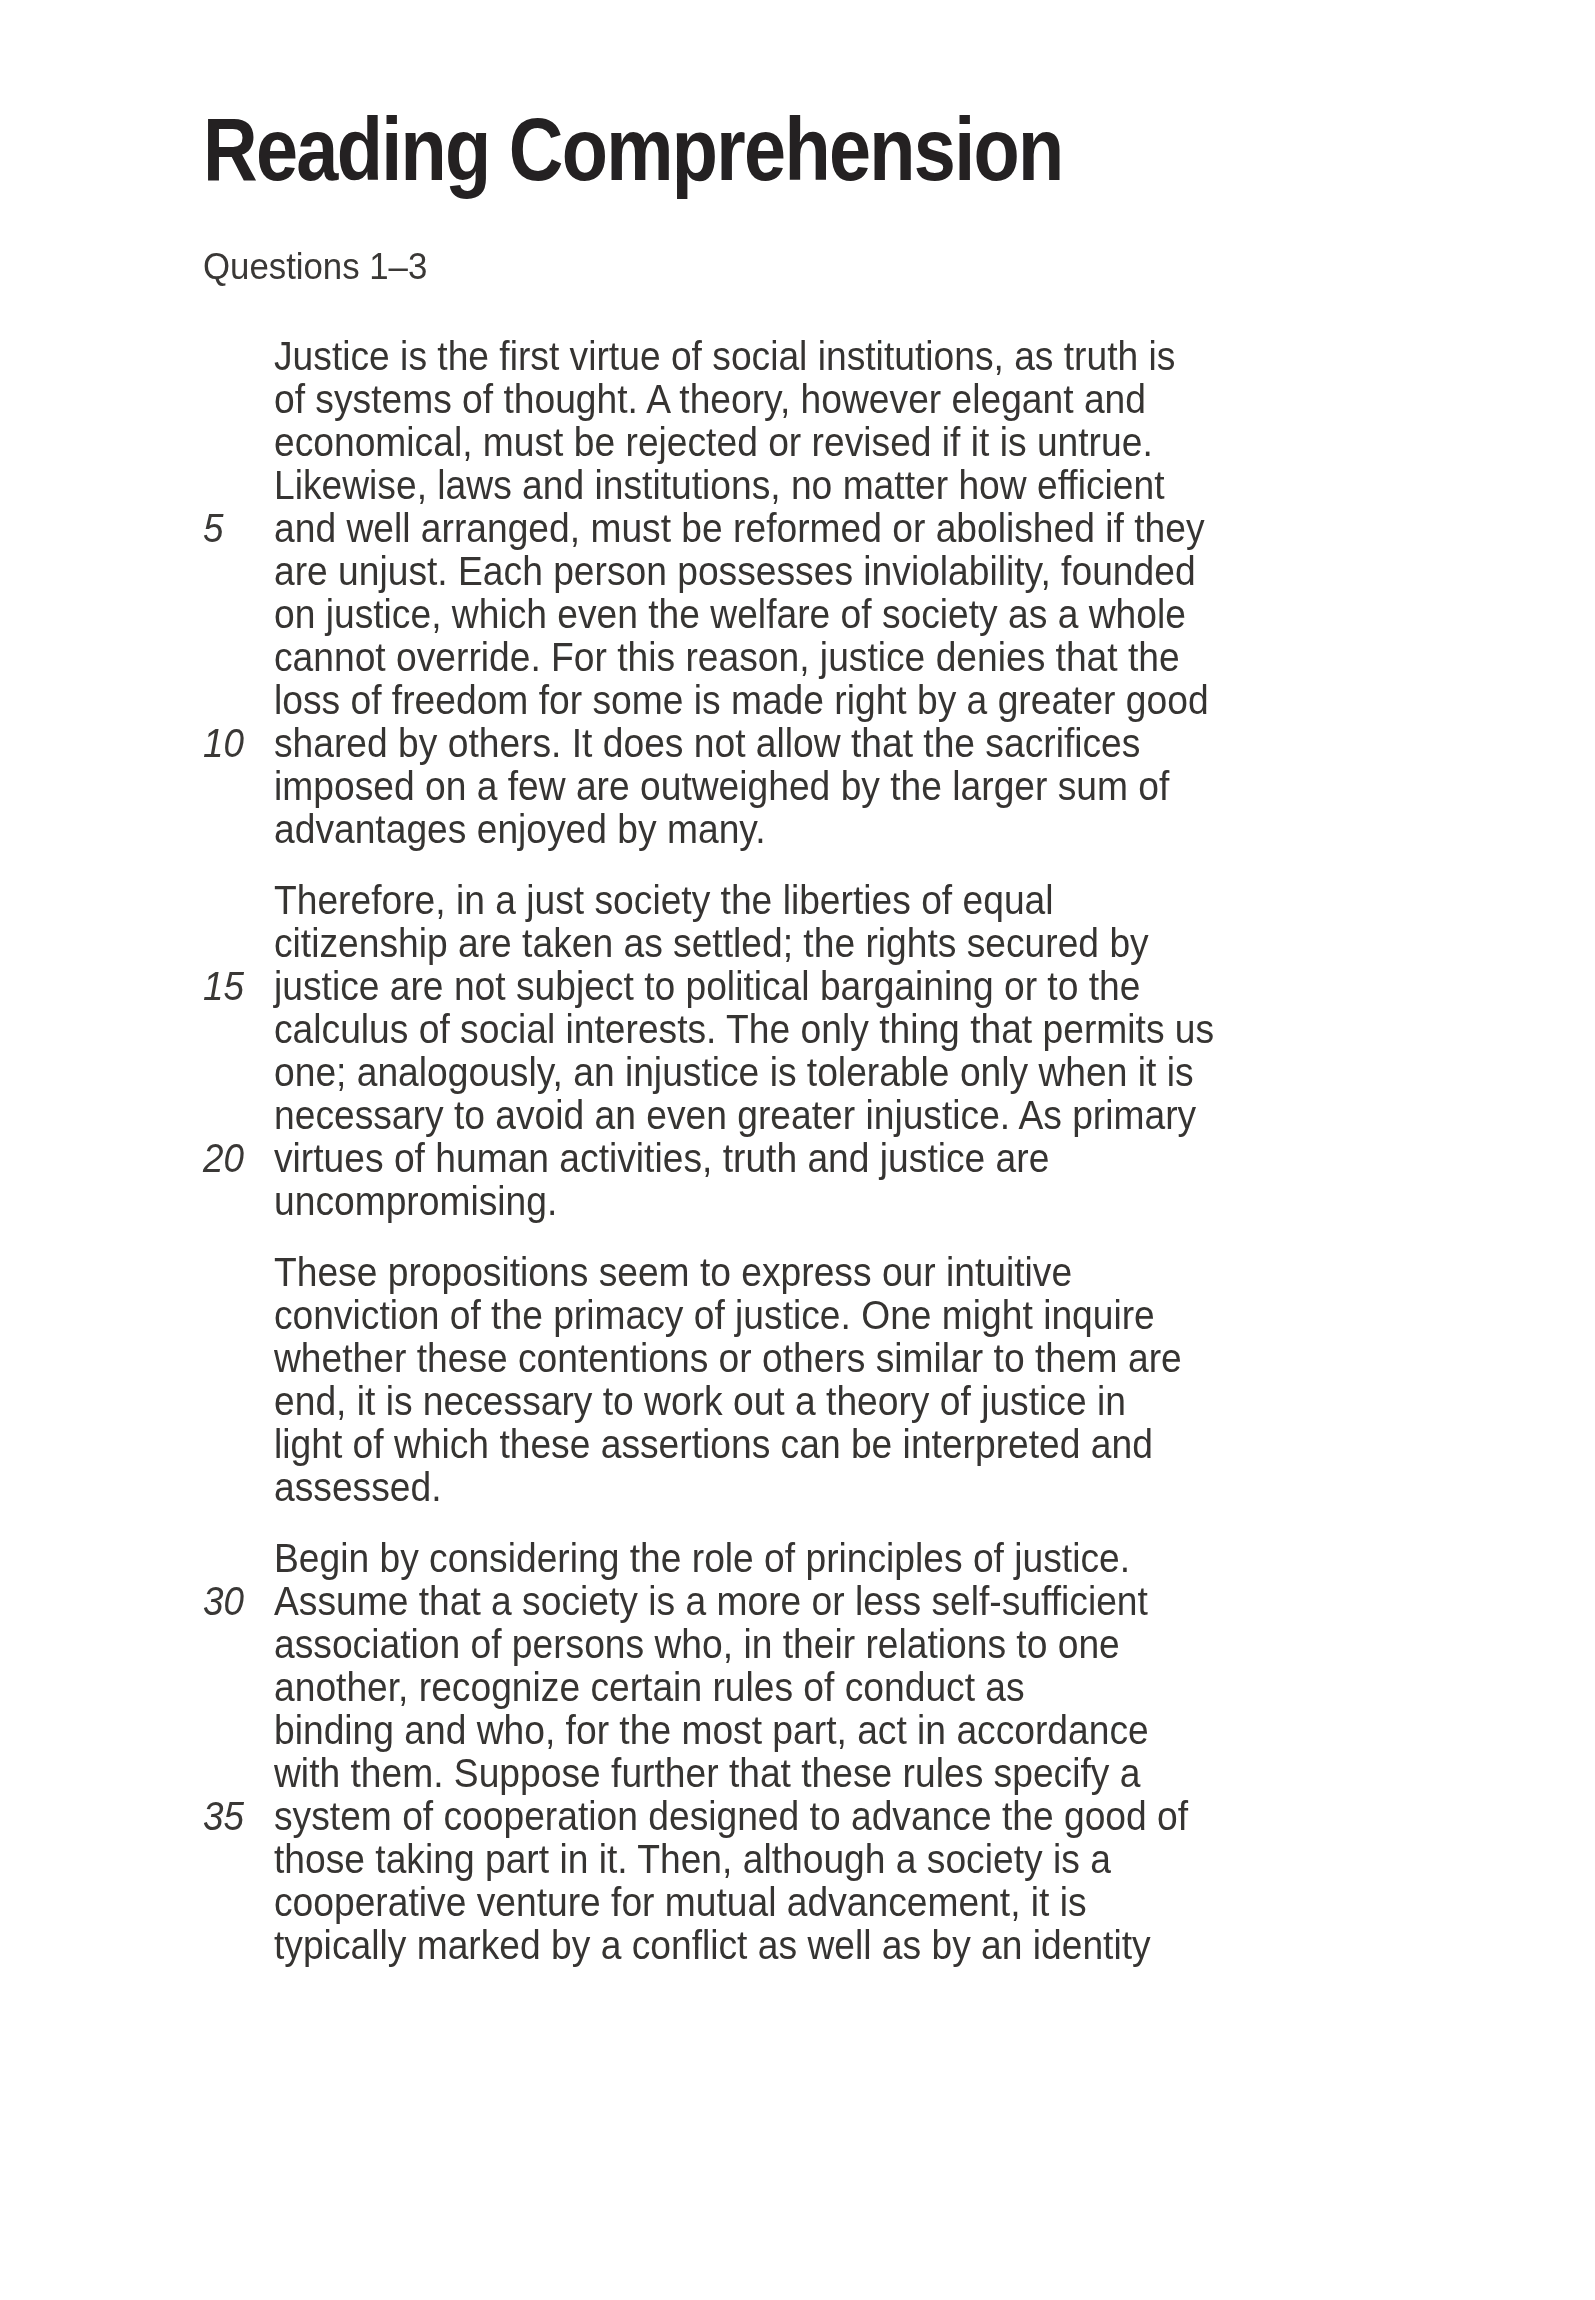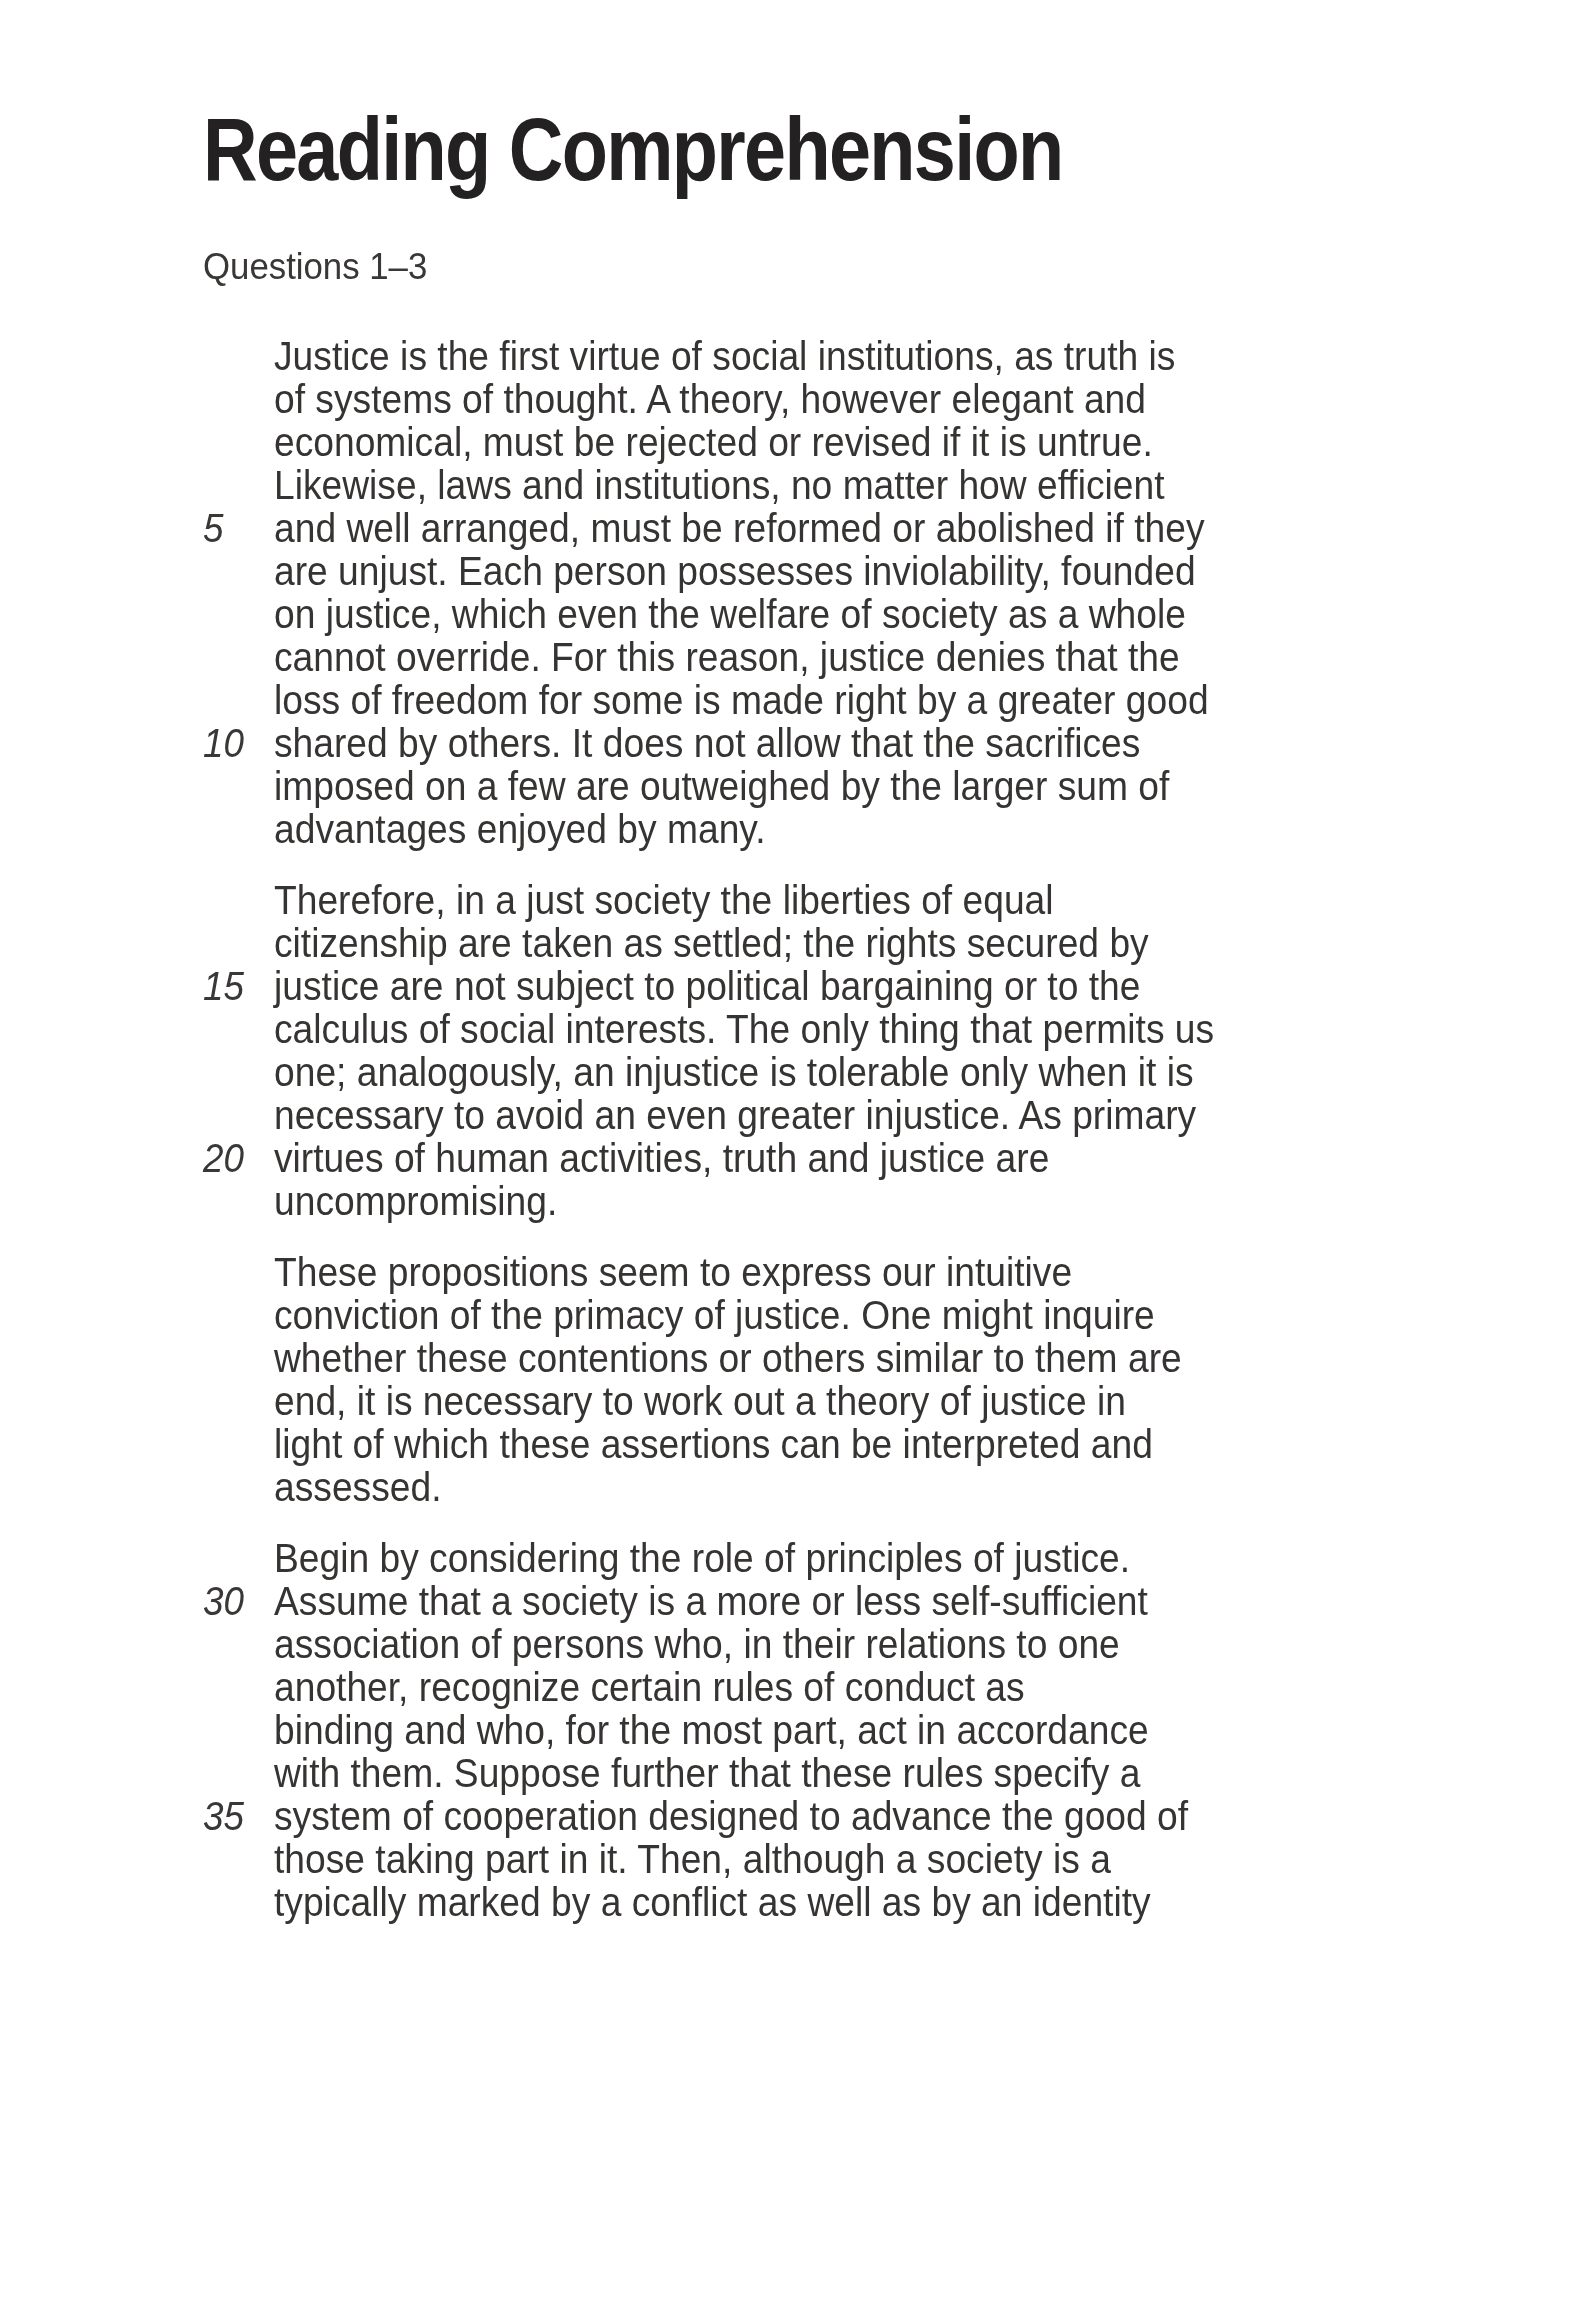--- a/index.html
+++ b/index.html
@@ -236,20 +236,24 @@
           <span class="num"></span>
           <span class="text">with them. Suppose further that these rules specify a</span>
         </div>
         <div class="line">
           <span class="num">35</span>
           <span class="text">system of cooperation designed to advance the good of</span>
         </div>
         <div class="line">
           <span class="num"></span>
           <span class="text">those taking part in it. Then, although a society is a</span>
+        </div>
+        <div class="line">
+          <span class="num"></span>
+          <span class="text">cooperative venture for mutual advancement, it is</span>
         </div>
         <div class="line">
           <span class="num"></span>
           <span class="text">typically marked by a conflict as well as by an identity</span>
         </div>
       </div>
     </div>
   <div class="footer">
     <div class="pagenum">182</div>
     <div class="booktitle">Crash Course for the GMAT</div>

